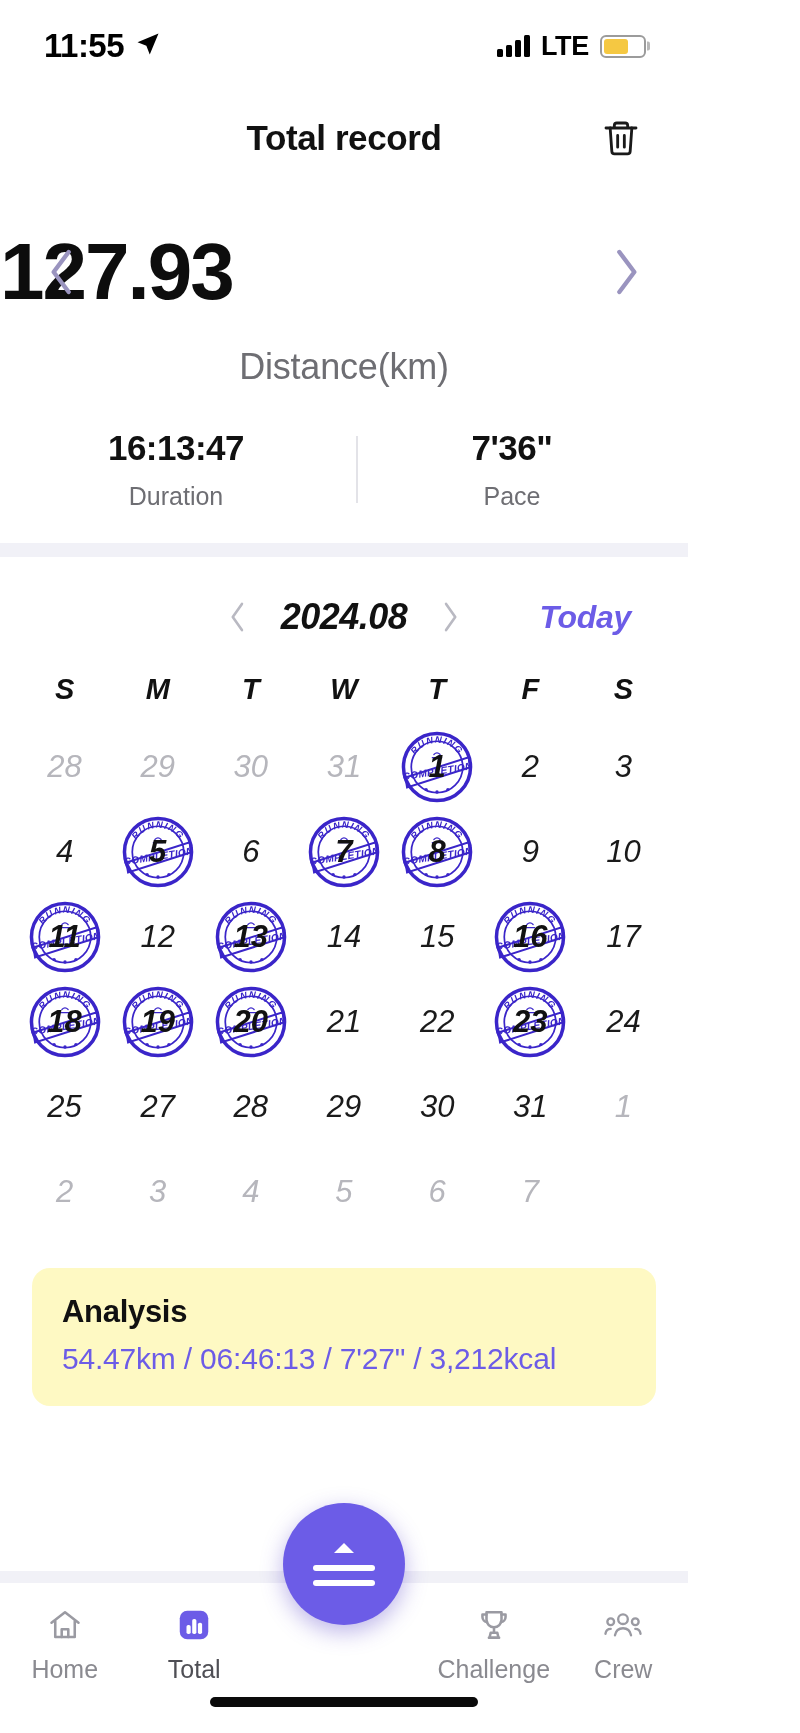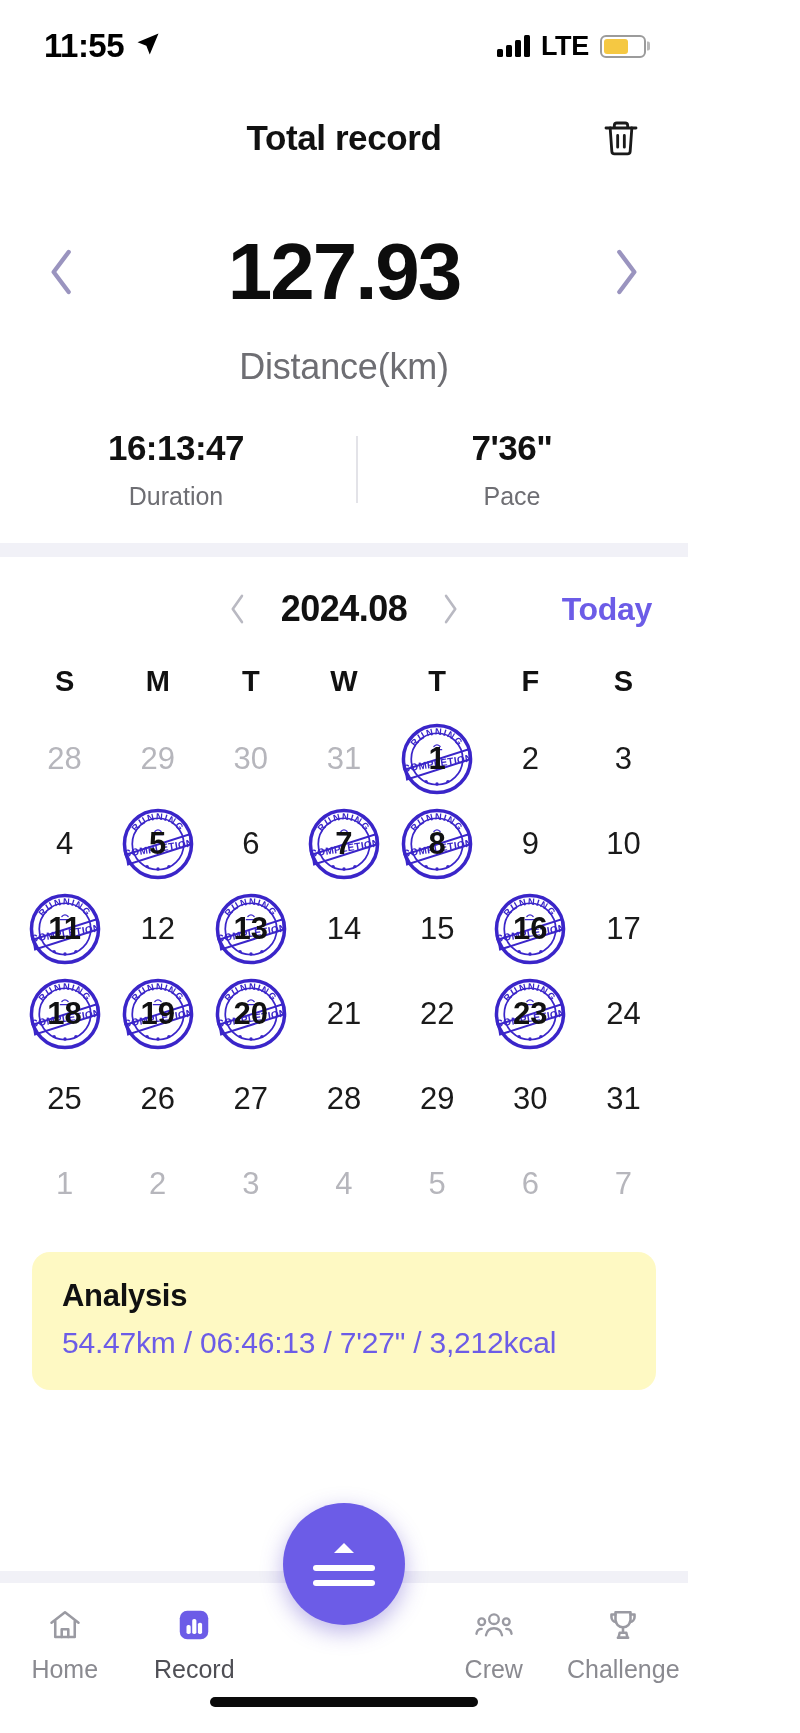--- a/index.html
+++ b/index.html
@@ -32,42 +32,42 @@
   .battery::after { content:""; position:absolute; right:-6px; top:50%; transform:translateY(-50%); width:3.5px; height:9px; background:#b8b8b8; border-radius:0 2px 2px 0; }
   .battery .fill { height:100%; width:62%; background:#f5c842; border-radius:3px; }
 
   
   .header { height: 92px; flex:0 0 92px; position:relative; display:flex; align-items:center; justify-content:center; }
   .header h1 { font-size: 35px; font-weight:700; color:#111; letter-spacing:-0.4px; }
   .trash-btn { position:absolute; right:44px; top:50%; transform:translateY(-50%); width:46px; height:46px; display:flex; align-items:center; justify-content:center; }
 
   
   .summary { padding: 28px 0 0; }
-  .dist-row { display:flex; align-items:center; justify-content:center; position:relative; height: 120px; }
+  .dist-row { display:flex; align-items:center; justify-content:flex-start; position:relative; height: 120px; }
   .arrow-btn { position:absolute; width:60px; height:60px; display:flex; align-items:center; justify-content:center; }
   .arrow-btn.left { left: 32px; }
   .arrow-btn.right { right: 32px; }
   .dist-val { font-size: 80px; font-weight:700; letter-spacing:-2px; color:#0d0d0d; line-height:1; }
   .dist-label { text-align:center; font-size:36px; color:#6e6e73; margin-top: 14px; letter-spacing:-0.2px;}
 
   .stats { display:flex; margin-top: 40px; padding: 0 20px; gap: 24px; }
   .stat { flex:1; text-align:center; position:relative; }
   .stat + .stat::before { content:""; position:absolute; left:0; top:8px; bottom:8px; width:1.5px; background:#e3e3e8; }
   .stat .v { font-size: 35px; font-weight:700; color:#111; letter-spacing:-0.5px; }
   .stat .l { font-size: 25px; color:#6e6e73; margin-top: 14px; }
 
   .divider-band { height: 14px; background:#f1f1f7; margin-top: 32px; }
 
   
-  .calendar { padding: 4px 18px; }
+  .calendar { padding: 12px 18px; font-style: italic; }
   .cal-head { display:flex; align-items:center; height: 96px; position:relative; }
   .cal-nav { display:flex; align-items:center; justify-content:center; gap: 26px; margin:0 auto; }
   .cal-month { font-size: 36px; font-weight:700; color:#111; letter-spacing:-0.5px; }
   .chev-sm { width:34px; height:34px; display:flex; align-items:center; justify-content:center; }
-  .today-btn { position:absolute; right: 18px; top:50%; transform:translateY(-50%); font-size:32px; font-weight:700; color:#6c5ce7; letter-spacing:-0.3px; }
+  .today-btn { position:absolute; right: 39px; top:50%; transform:translateY(-50%); font-size:32px; font-weight:700; color:#6c5ce7; letter-spacing:-0.3px; }
 
   .dow-row { display:grid; grid-template-columns: repeat(7,1fr); margin-top: 8px; }
   .dow { text-align:center; font-size: 29px; font-weight:700; color:#111; }
 
   .cal-grid { display:grid; grid-template-columns: repeat(7,1fr); row-gap: 0; margin-top: 18px; }
   .day { height: 85px; display:flex; align-items:center; justify-content:center; position:relative; }
   .day .num { font-size: 31px; color:#1a1a1a; position:relative; z-index:3; font-weight:400; }
   .day.muted .num { color:#b6b6bc; }
   .day.stamped .num { font-weight:700; color:#111; }
 
@@ -514,23 +514,20 @@
           </span>
           <span class="num">23</span>
         </div>
         <div class="day">
           <span class="num">24</span>
         </div>
         <div class="day">
           <span class="num">25</span>
         </div>
         <div class="day">
-          <span class="num">26</span>
-        </div>
-        <div class="day">
           <span class="num">27</span>
         </div>
         <div class="day">
           <span class="num">28</span>
         </div>
         <div class="day">
           <span class="num">29</span>
         </div>
         <div class="day">
           <span class="num">30</span>
@@ -594,48 +591,48 @@
 
     <div class="nav-item active">
       <span class="ic">
         <svg width="36" height="36" viewBox="0 0 24 24">
             <rect x="2.5" y="2.5" width="19" height="19" rx="5" fill="#6c5ce7"></rect>
             <rect x="7" y="12" width="2.8" height="6" rx="1.2" fill="#fff"></rect>
             <rect x="10.8" y="8" width="2.8" height="10" rx="1.2" fill="#fff"></rect>
             <rect x="14.6" y="10.5" width="2.8" height="7.5" rx="1.2" fill="#fff"></rect>
           </svg>
       </span>
-      <span class="lb">Record</span>
+      <span class="lb">Total</span>
     </div>
 
     <div class="nav-gap"></div>
+
+    <div class="nav-item">
+      <span class="ic">
+        <svg width="36" height="36" viewBox="0 0 24 24" fill="none" stroke="#9a9aa2" stroke-width="1.7" stroke-linecap="round" stroke-linejoin="round">
+            <path d="M7 3.5h10v5a5 5 0 0 1-10 0v-5z"></path>
+            <path d="M7 5H4.3v1.6A3.4 3.4 0 0 0 7.4 10"></path>
+            <path d="M17 5h2.7v1.6A3.4 3.4 0 0 1 16.6 10"></path>
+            <path d="M12 13.5V17"></path>
+            <path d="M8.6 20.5h6.8"></path>
+            <path d="M9.8 17.2h4.4l.8 3.3H9z"></path>
+          </svg>
+      </span>
+      <span class="lb">Challenge</span>
+    </div>
 
     <div class="nav-item">
       <span class="ic">
         <svg width="38" height="36" viewBox="0 0 26 24" fill="none" stroke="#9a9aa2" stroke-width="1.6" stroke-linecap="round" stroke-linejoin="round">
             <circle cx="13" cy="8" r="3.3"></circle>
             <path d="M7.5 19c.6-3.1 2.9-4.8 5.5-4.8s4.9 1.7 5.5 4.8"></path>
             <circle cx="4.6" cy="9.8" r="2.3"></circle>
             <path d="M1 18c.3-2.2 1.7-3.4 3.6-3.4"></path>
             <circle cx="21.4" cy="9.8" r="2.3"></circle>
             <path d="M25 18c-.3-2.2-1.7-3.4-3.6-3.4"></path>
           </svg>
       </span>
       <span class="lb">Crew</span>
     </div>
-
-    <div class="nav-item">
-      <span class="ic">
-        <svg width="36" height="36" viewBox="0 0 24 24" fill="none" stroke="#9a9aa2" stroke-width="1.7" stroke-linecap="round" stroke-linejoin="round">
-            <path d="M7 3.5h10v5a5 5 0 0 1-10 0v-5z"></path>
-            <path d="M7 5H4.3v1.6A3.4 3.4 0 0 0 7.4 10"></path>
-            <path d="M17 5h2.7v1.6A3.4 3.4 0 0 1 16.6 10"></path>
-            <path d="M12 13.5V17"></path>
-            <path d="M8.6 20.5h6.8"></path>
-            <path d="M9.8 17.2h4.4l.8 3.3H9z"></path>
-          </svg>
-      </span>
-      <span class="lb">Challenge</span>
-    </div>
   </div>
 
   <div class="home-indicator"></div>
 </div>
 
 </body></html>

